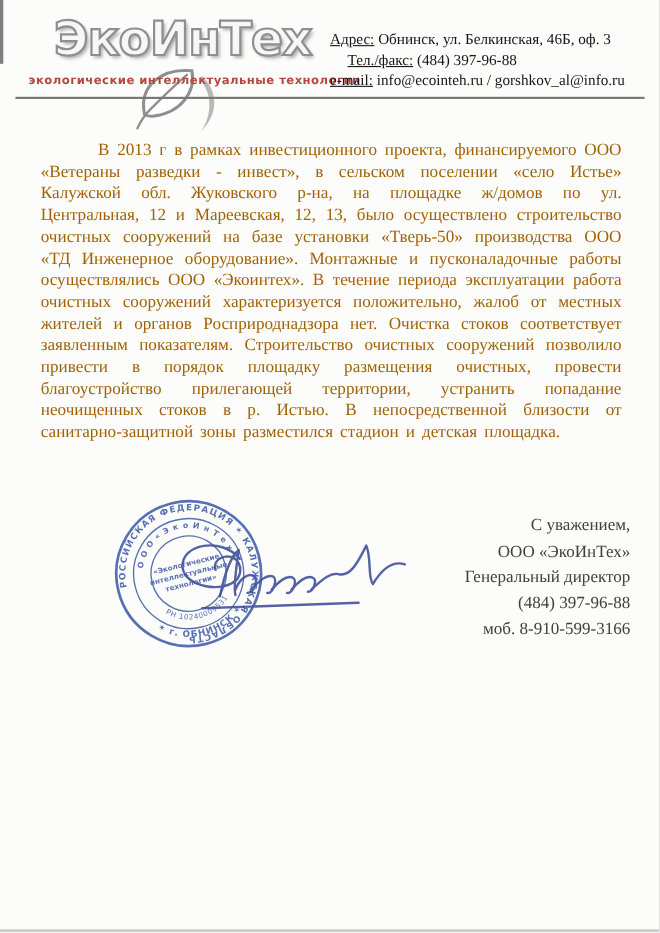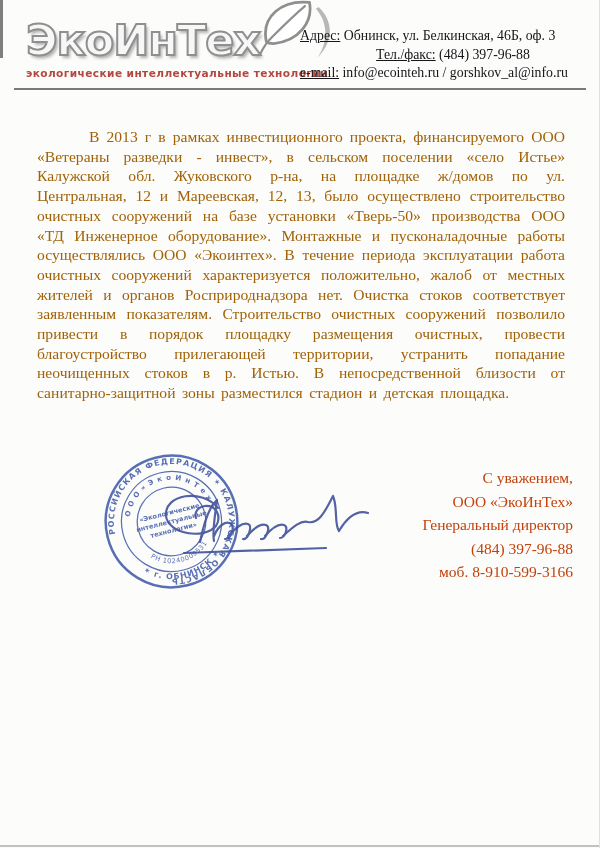--- a/index.html
+++ b/index.html
@@ -9,53 +9,53 @@
     background:#fcfcfa; overflow:hidden;
     font-family:"Liberation Serif", serif; color:#232838;
   }
   
   .edge-left { position:absolute; left:0; top:0; width:3px; height:58px; background:#4a4a4a; opacity:.7; }
   .edge-bottom { position:absolute; left:0; right:0; bottom:1px; height:2px; background:#c2c2c2; }
   .edge-right { position:absolute; right:0; top:0; bottom:0; width:1px; background:#e0e0e0; }
 
   
   .logo { position:absolute; left:26px; top:10px; width:280px; }
-  .brand-row { display:flex; align-items:flex-end; height:56px; }
+  .brand-row { display:flex; align-items:center; height:56px;flex-direction:column; }
   .brand-text {
     font-family:"DejaVu Sans", sans-serif; font-weight:800; font-size:43px;
     letter-spacing:-1px; color:#f7f7f7;
     -webkit-text-stroke:2px #8f8f8f;
     text-shadow:2.5px 3px 3px rgba(90,90,90,.45);
     line-height:52px; white-space:nowrap;
   }
   .leaf-wrap { margin-left:-6px; margin-top:-4px; }
   .tagline {
     margin-top:1px; font-family:"DejaVu Sans", sans-serif;
     font-size:10.6px; font-weight:700; letter-spacing:.4px;
     color:#b5473f; white-space:nowrap;
   }
   .contact { position:absolute; left:300px; top:27px; width:290px; font-size:13.8px; line-height:18.5px; color:#15151a; }
   .contact .lbl { font-weight:normal; text-decoration:underline; }
-  .contact .row2 { margin-left:16px;text-align:center; }
+  .contact .row2 { margin-left:16px; }
   .divider { position:absolute; left:14px; top:88px; width:572px; height:2px; background:#7a7a7a; }
 
   
   .letter-body {
     position:absolute; left:37px; top:127px; width:528px;
     font-size:15.6px; line-height:19.7px; text-align:justify;
     text-indent:52px; word-spacing:2.5px; color:#a16207;
   }
 
   
   .stamp { position:absolute; left:103px; top:453px; width:137px; height:137px; transform:rotate(-14deg); opacity:.85; }
   .signature-svg { position:absolute; left:128px; top:476px; width:262px; height:92px; }
 
   .sign-block {
     position:absolute; right:27px; top:466px; width:300px;
-    text-align:right; font-size:15.5px; line-height:23.6px; color:#c2410c;
+    text-align:right; font-size:15.5px; line-height:23.6px; color:#404040;
   }
 </style>
 </head>
 <body>
 
 <div class="page">
   <div class="edge-left"></div>
   <div class="edge-bottom"></div>
   <div class="edge-right"></div>
 

